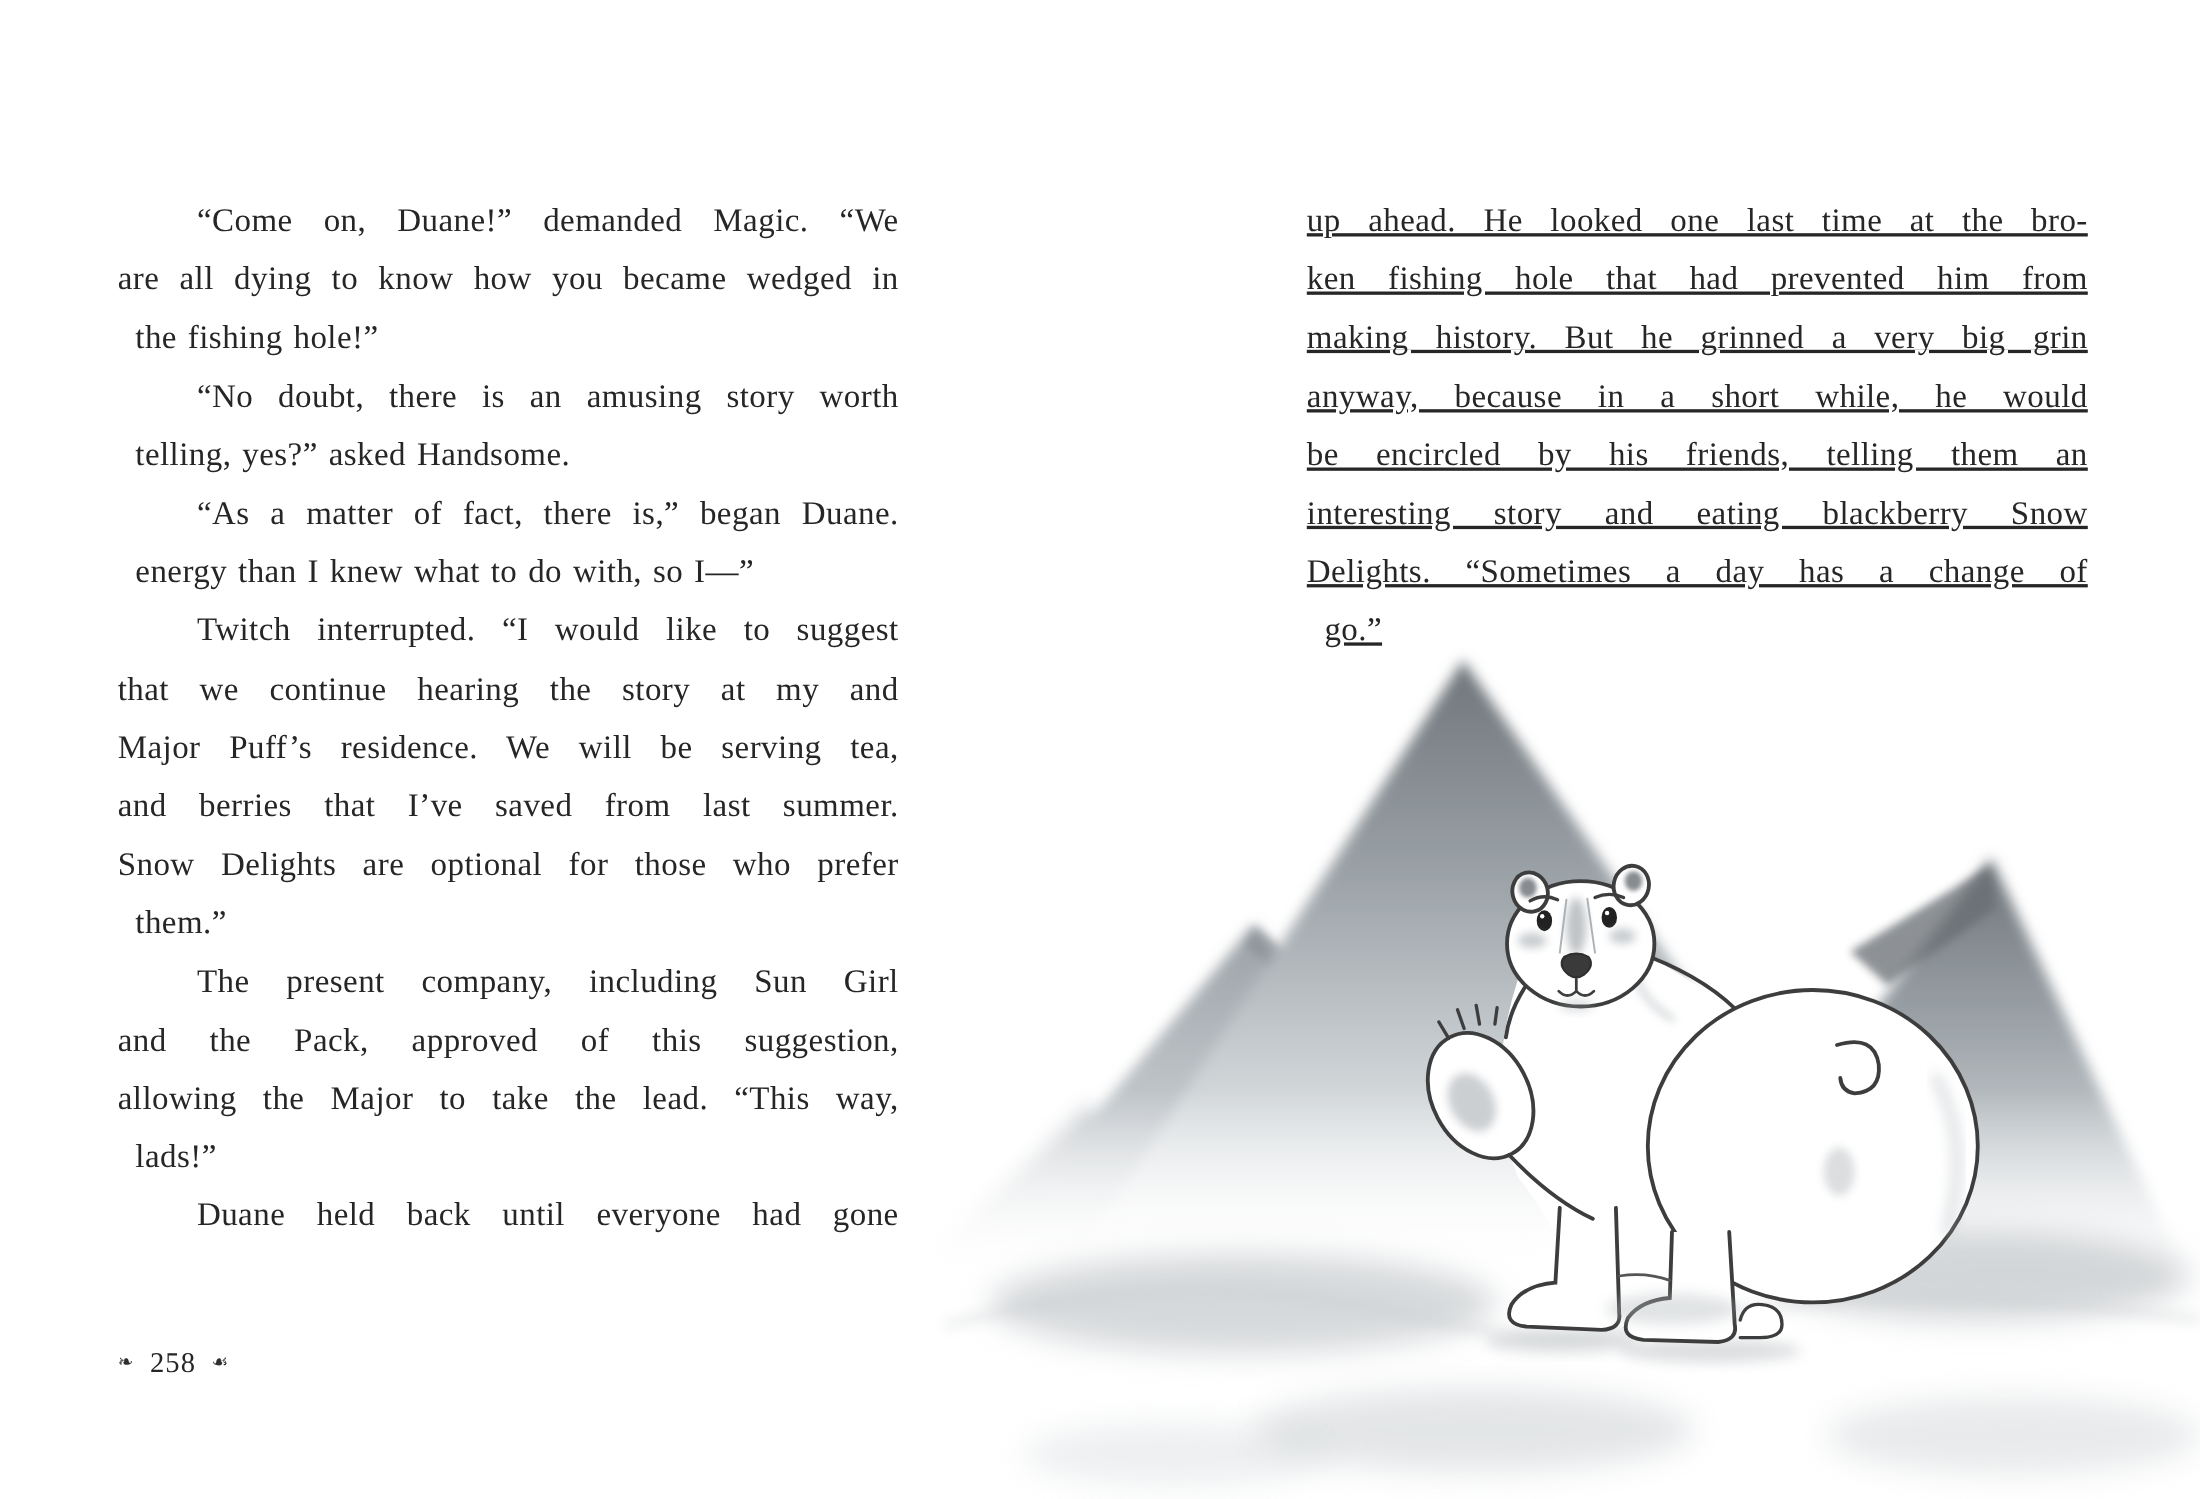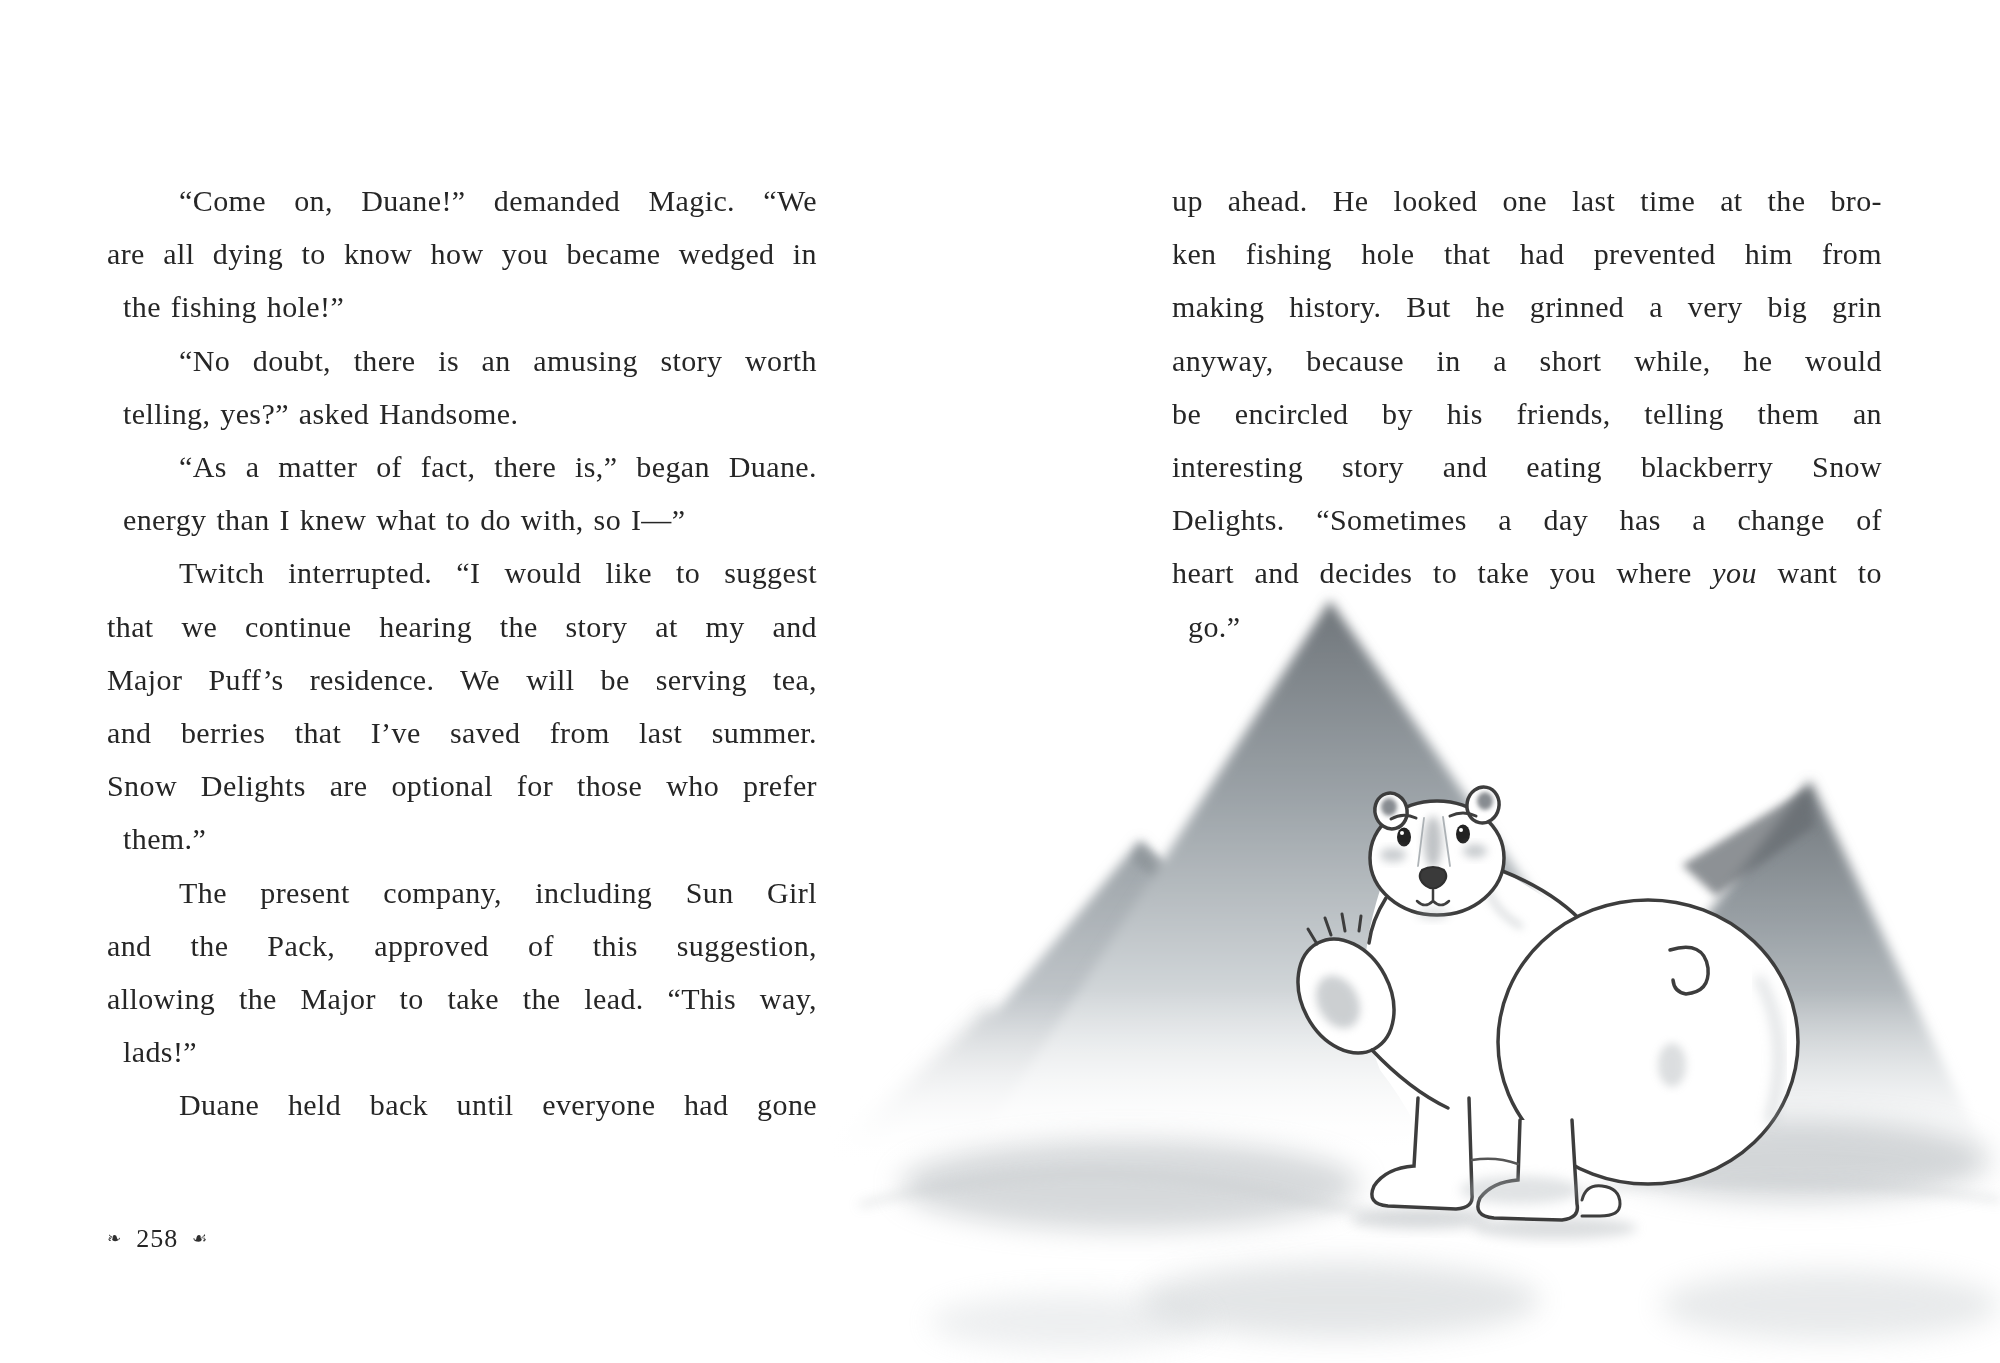--- a/index.html
+++ b/index.html
@@ -12,21 +12,21 @@
   .page { position:absolute; top:0; width:1000px; height:1363px; background:#ffffff; }
   #left-page  { left:0; }
   #right-page { left:1000px; }
 
   .page-text {
     position:absolute; width:710px; top:174px;
     font-size:30px; line-height:53.2px;
     letter-spacing:0.4px; word-spacing:2px;
   }
   #left-lines  { left:107px; }
-  #right-lines { left:172px; } 
+  #right-lines { left:188px;text-decoration:underline; } 
 
   .tline { text-align:justify; text-align-last:justify; }
   .tline.end { text-align:last-left; text-align-last:left;margin-left:16px; }
   .tline.indent { text-indent:72px; }
   .it { font-style:italic; }
 
   .folio {
     position:absolute; left:107px; top:1224px; width:710px;
     text-align:left; font-size:26px; letter-spacing:1px; white-space:nowrap;
   }
@@ -70,21 +70,20 @@
 
 <div class="page" id="right-page">
   <div class="page-text" id="right-lines">
       <div class="tline"><span>up ahead. He looked one last time at the bro-</span></div>
       <div class="tline"><span>ken fishing hole that had prevented him from</span></div>
       <div class="tline"><span>making history. But he grinned a very big grin</span></div>
       <div class="tline"><span>anyway, because in a short while, he would</span></div>
       <div class="tline"><span>be encircled by his friends, telling them an</span></div>
       <div class="tline"><span>interesting story and eating blackberry Snow</span></div>
       <div class="tline"><span>Delights. “Sometimes a day has a change of</span></div>
-      <div class="tline"><span>heart and decides to take you where </span><span class="it">you</span><span> want to</span></div>
       <div class="tline end"><span>go.”</span></div>
     </div>
 </div>
 
 <svg id="illustration" viewBox="0 0 1180 803" aria-hidden="false">
   <title>Soft pencil illustration of a white polar bear standing in snow, looking back over its shoulder and waving one paw, with three gray mountain peaks fading into mist behind it</title>
   <defs>
     <linearGradient id="gMtn" x1="0" y1="0" x2="0" y2="1">
       <stop offset="0" stop-color="#6f757a"></stop>
       <stop offset="0.35" stop-color="#9aa1a6"></stop>

